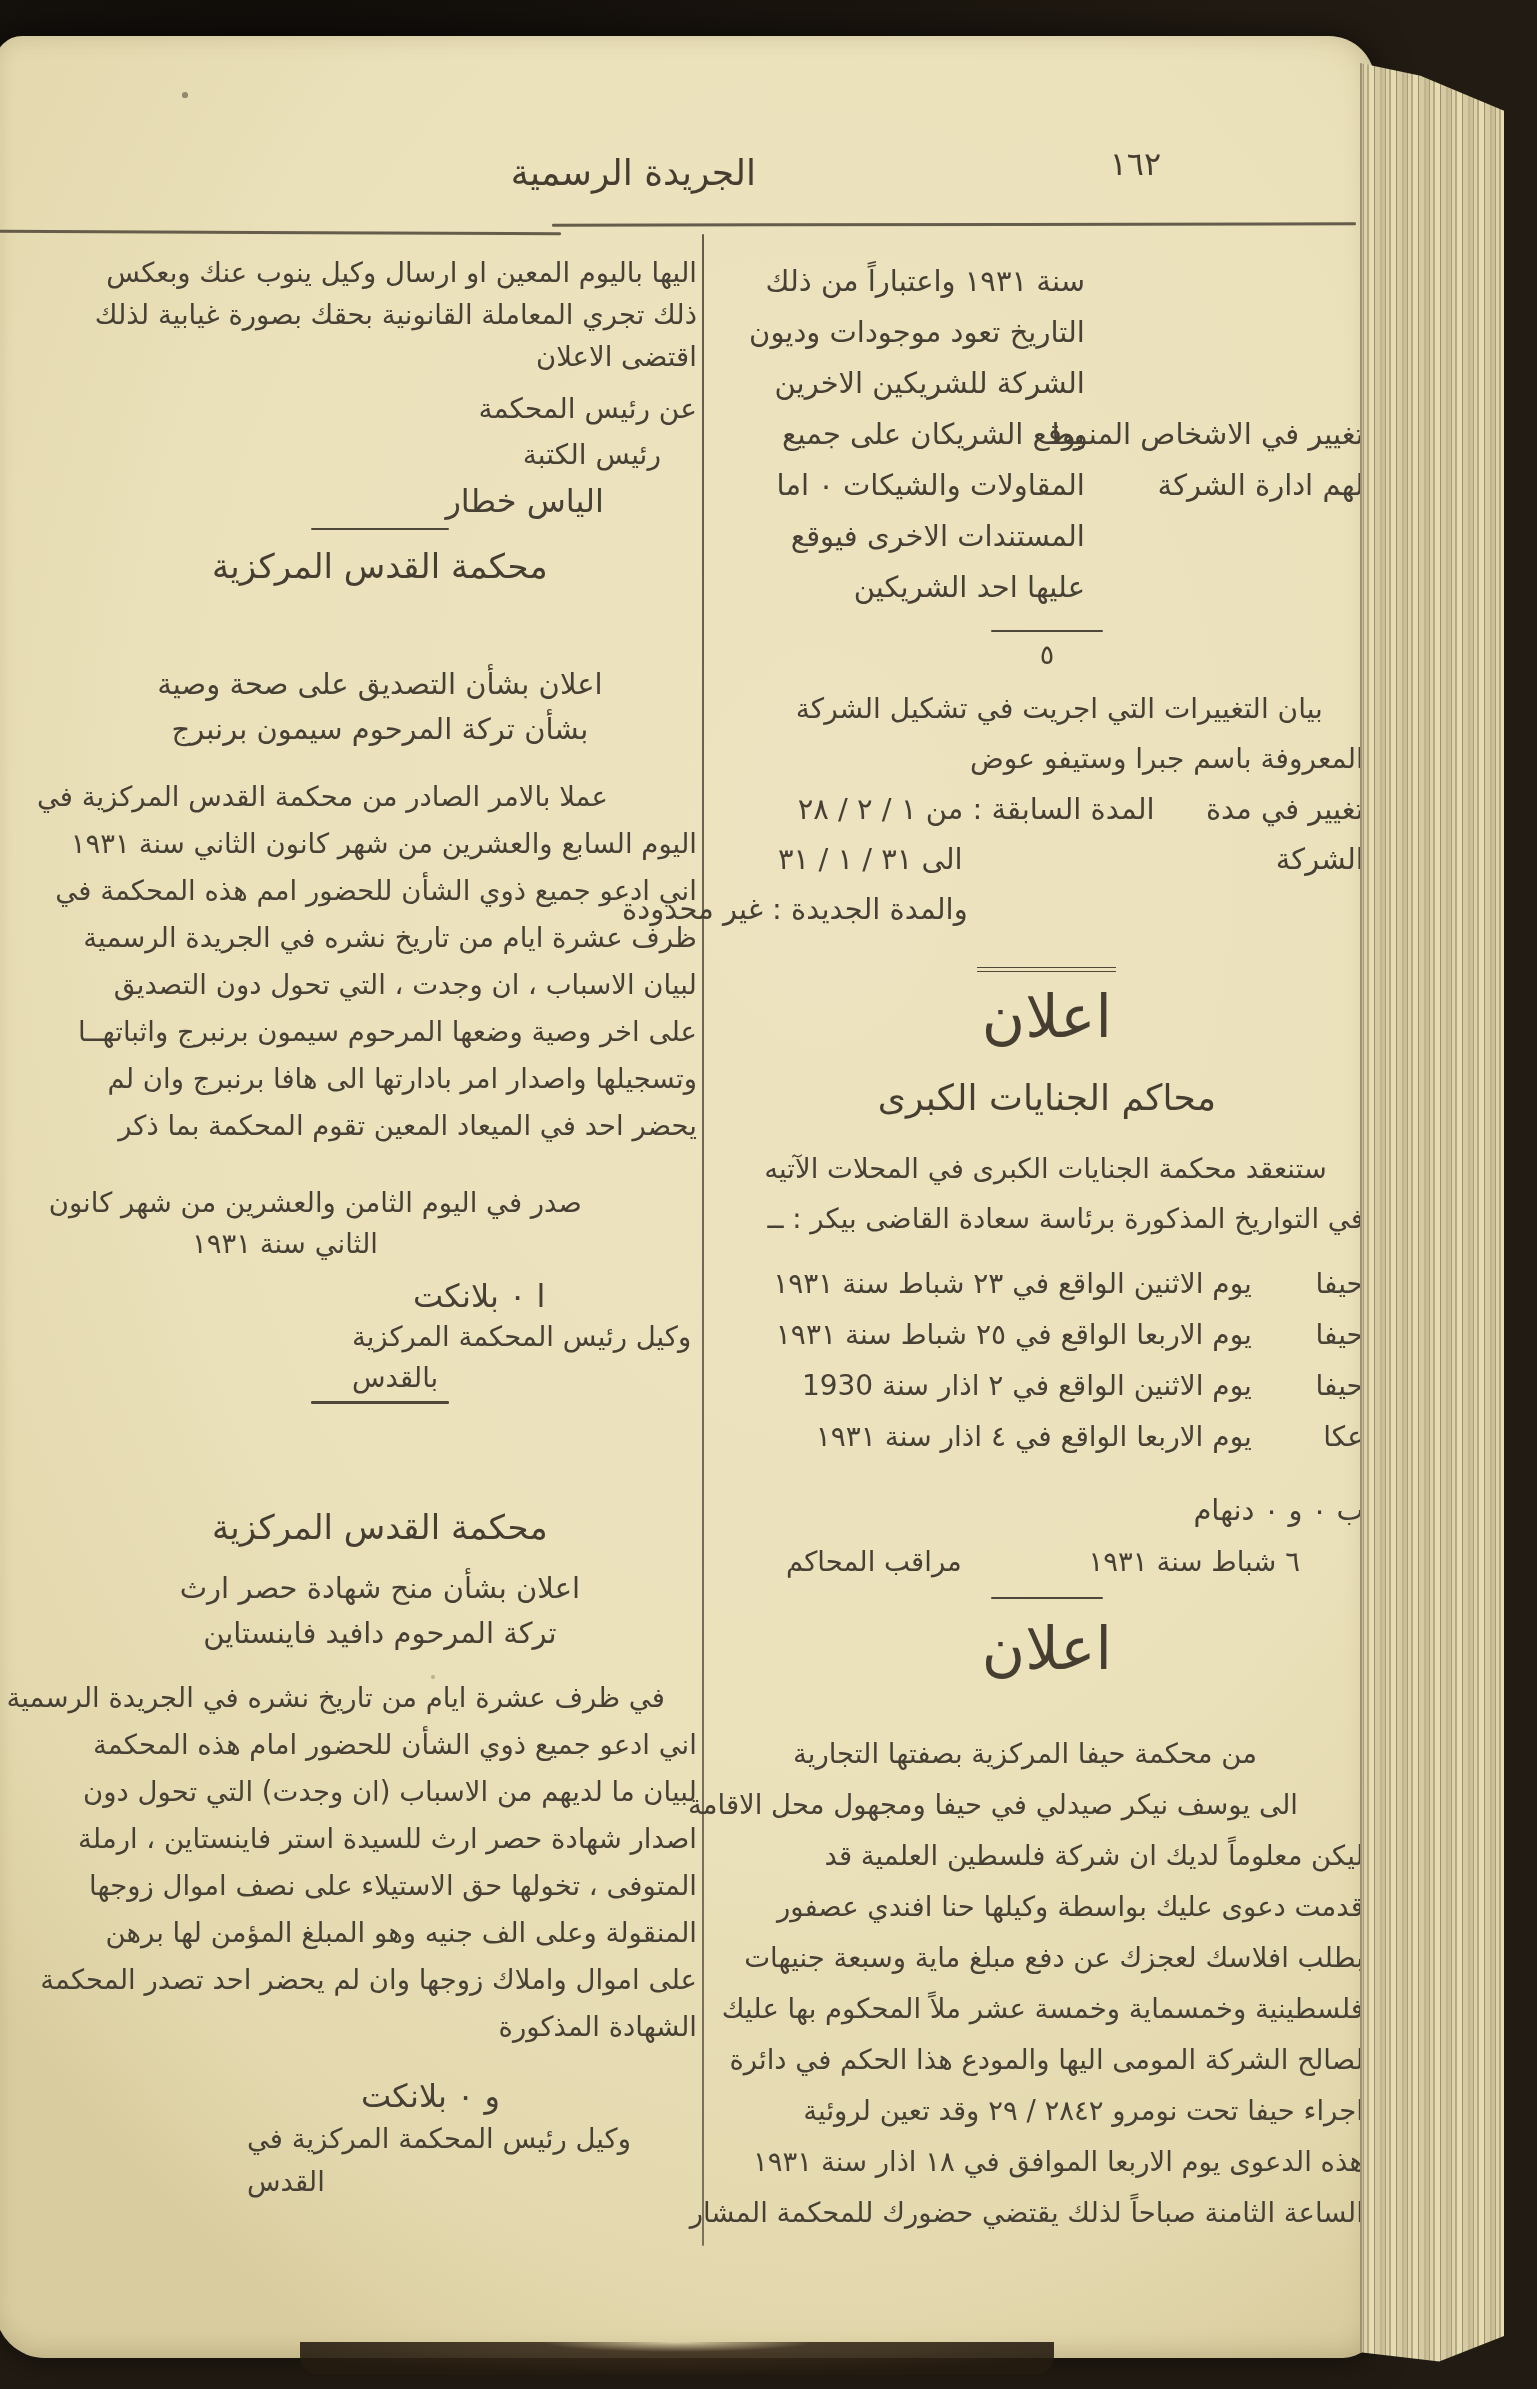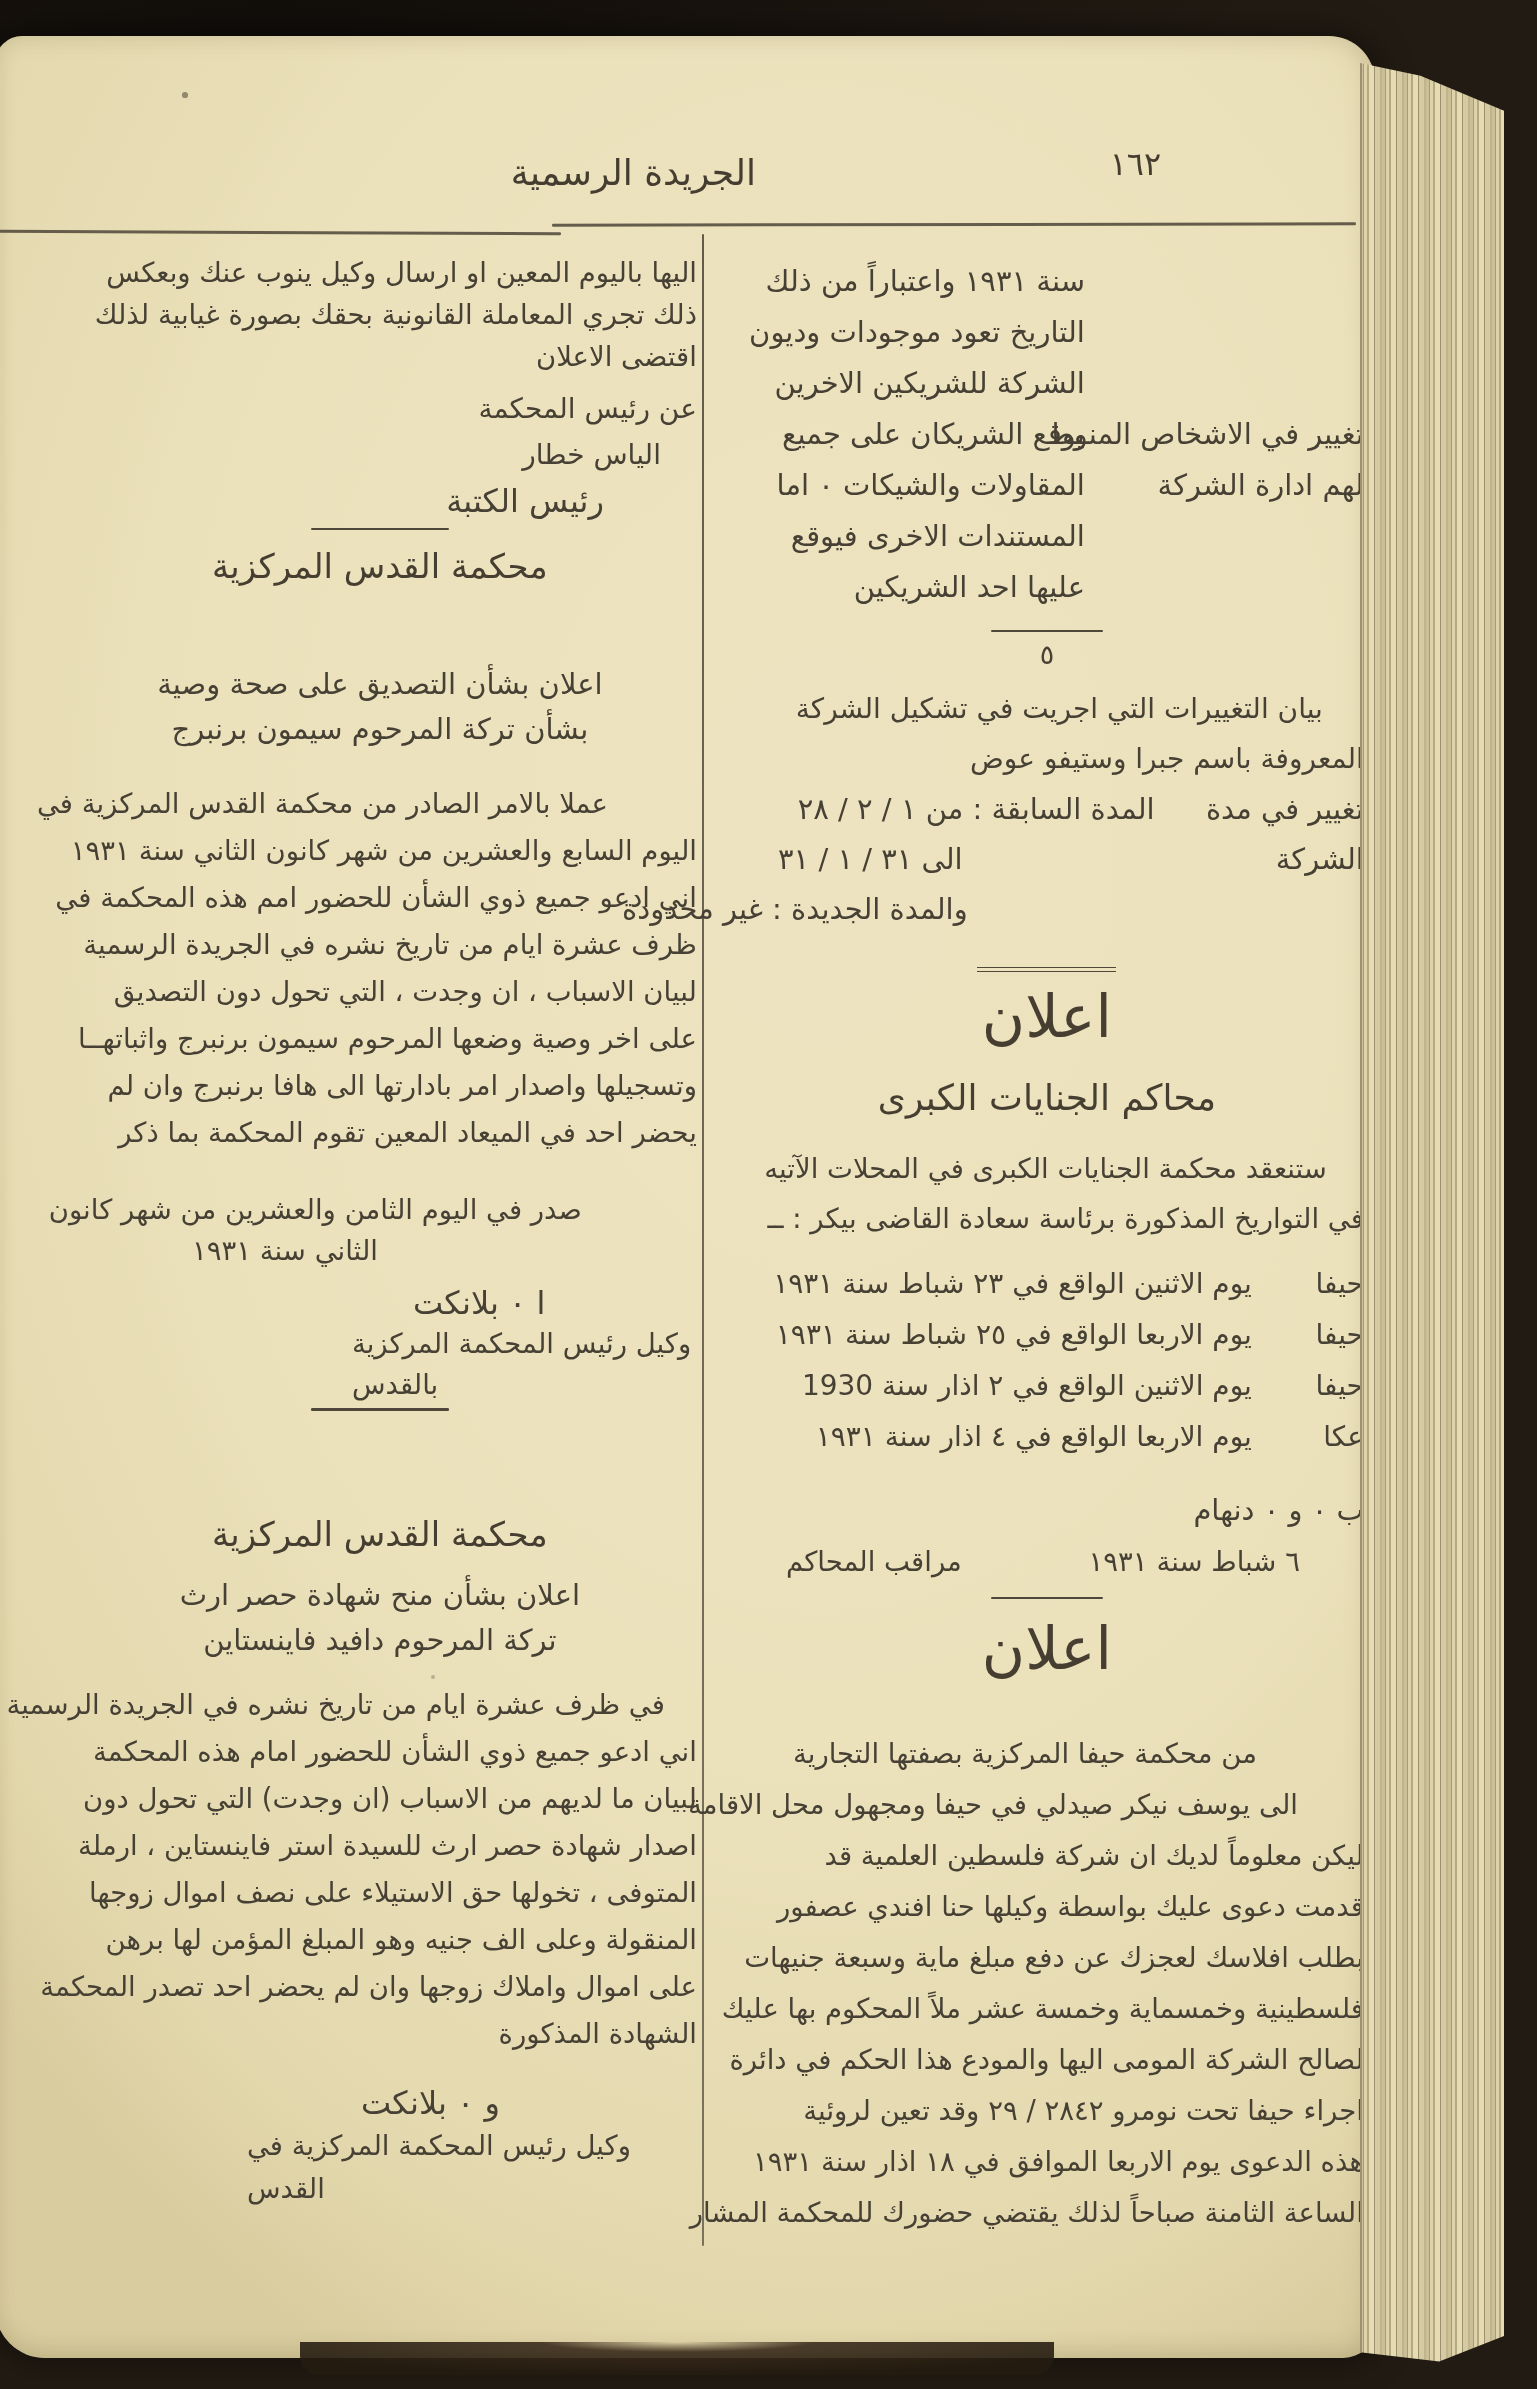--- a/index.html
+++ b/index.html
@@ -95,21 +95,21 @@
   .sig-block{margin-top:9px;line-height:46px;font-size:28px;padding-left:312px;}
   .sig-block .line:nth-child(2){padding-right:36px;}
   .sig-block .line:nth-child(3){padding-right:93px;font-size:32px;}
   .left-col .rule-sm{width:138px;margin-top:3.8px;}
   h3.court{font-weight:normal;text-align:center;font-size:34px;line-height:47px;
     margin:12.8px 0 0;color:#453e31;}
   h3.court.second{margin-top:100px;}
   .subject{line-height:45px;text-align:center;font-size:29px;}
   .subject.first{margin-top:72px;}
   .subject.tight{margin-top:15.3px;}
-  .body-para{margin-top:28px;line-height:47px;}
+  .body-para{margin-top:21px;line-height:47px;}
   .body-para.probate .line:first-child{padding-right:89px;}
   .body-para.inherit{margin-top:18px;}
   .body-para.inherit .line:first-child{padding-right:32px;}
   .issued{margin-top:33px;line-height:41px;}
   .issued.probate .line:nth-child(1){padding-right:115px;}
   .issued.probate .line:nth-child(2){padding-right:319px;}
   .issued.inherit{margin-top:36px;line-height:42px;}
   .issued.inherit .line:nth-child(1){padding-right:59px;}
   .sig-name{margin-top:11.5px;font-size:32px;line-height:40px;}
   .sig-name.probate{padding-left:350px;text-align:left;}
@@ -228,22 +228,22 @@
   <div class="col left-col" dir="rtl">
 
     <section>
       <div class="para1">
           <div class="line">اليها باليوم المعين او ارسال وكيل ينوب عنك وبعكس</div>
           <div class="line">ذلك تجري المعاملة القانونية بحقك بصورة غيابية لذلك</div>
           <div class="line">اقتضى الاعلان</div>
         </div>
       <div class="sig-block">
           <div class="line">عن رئيس المحكمة</div>
+          <div class="line">رئيس الكتبة</div>
           <div class="line">الياس خطار</div>
-          <div class="line">رئيس الكتبة</div>
         </div>
     </section>
 
     <div class="rule-sm"></div>
 
     <section>
       <h3 class="court">محكمة القدس المركزية</h3>
       <div class="subject first">اعلان بشأن التصديق على صحة وصية</div>
       <div class="subject">بشأن تركة المرحوم سيمون برنبرج</div>
       <div class="body-para probate">

